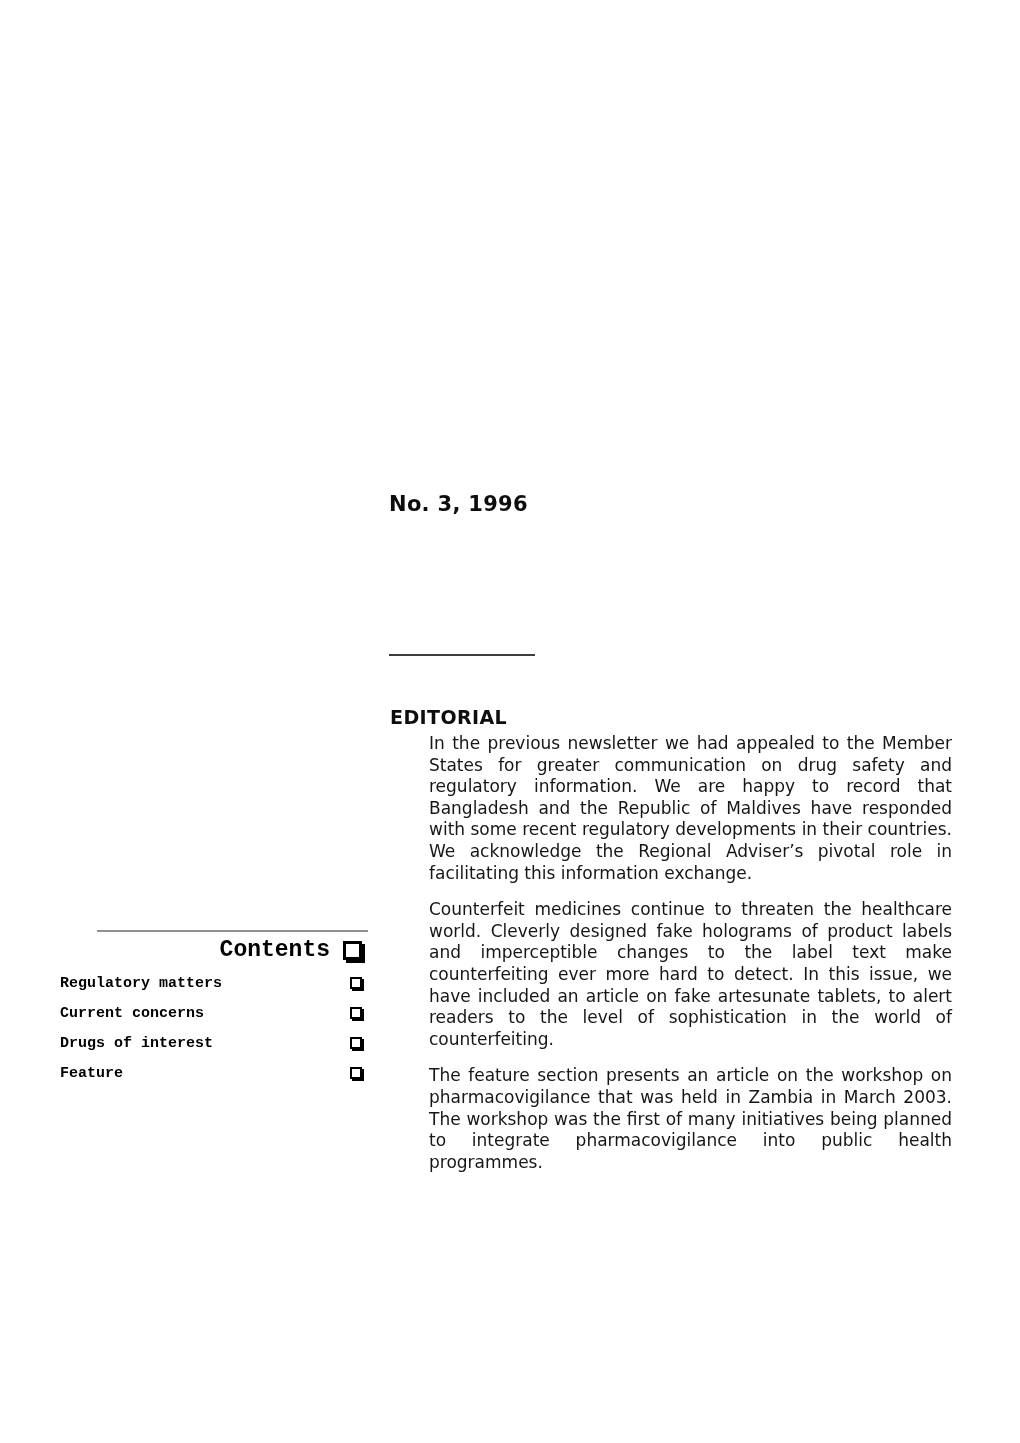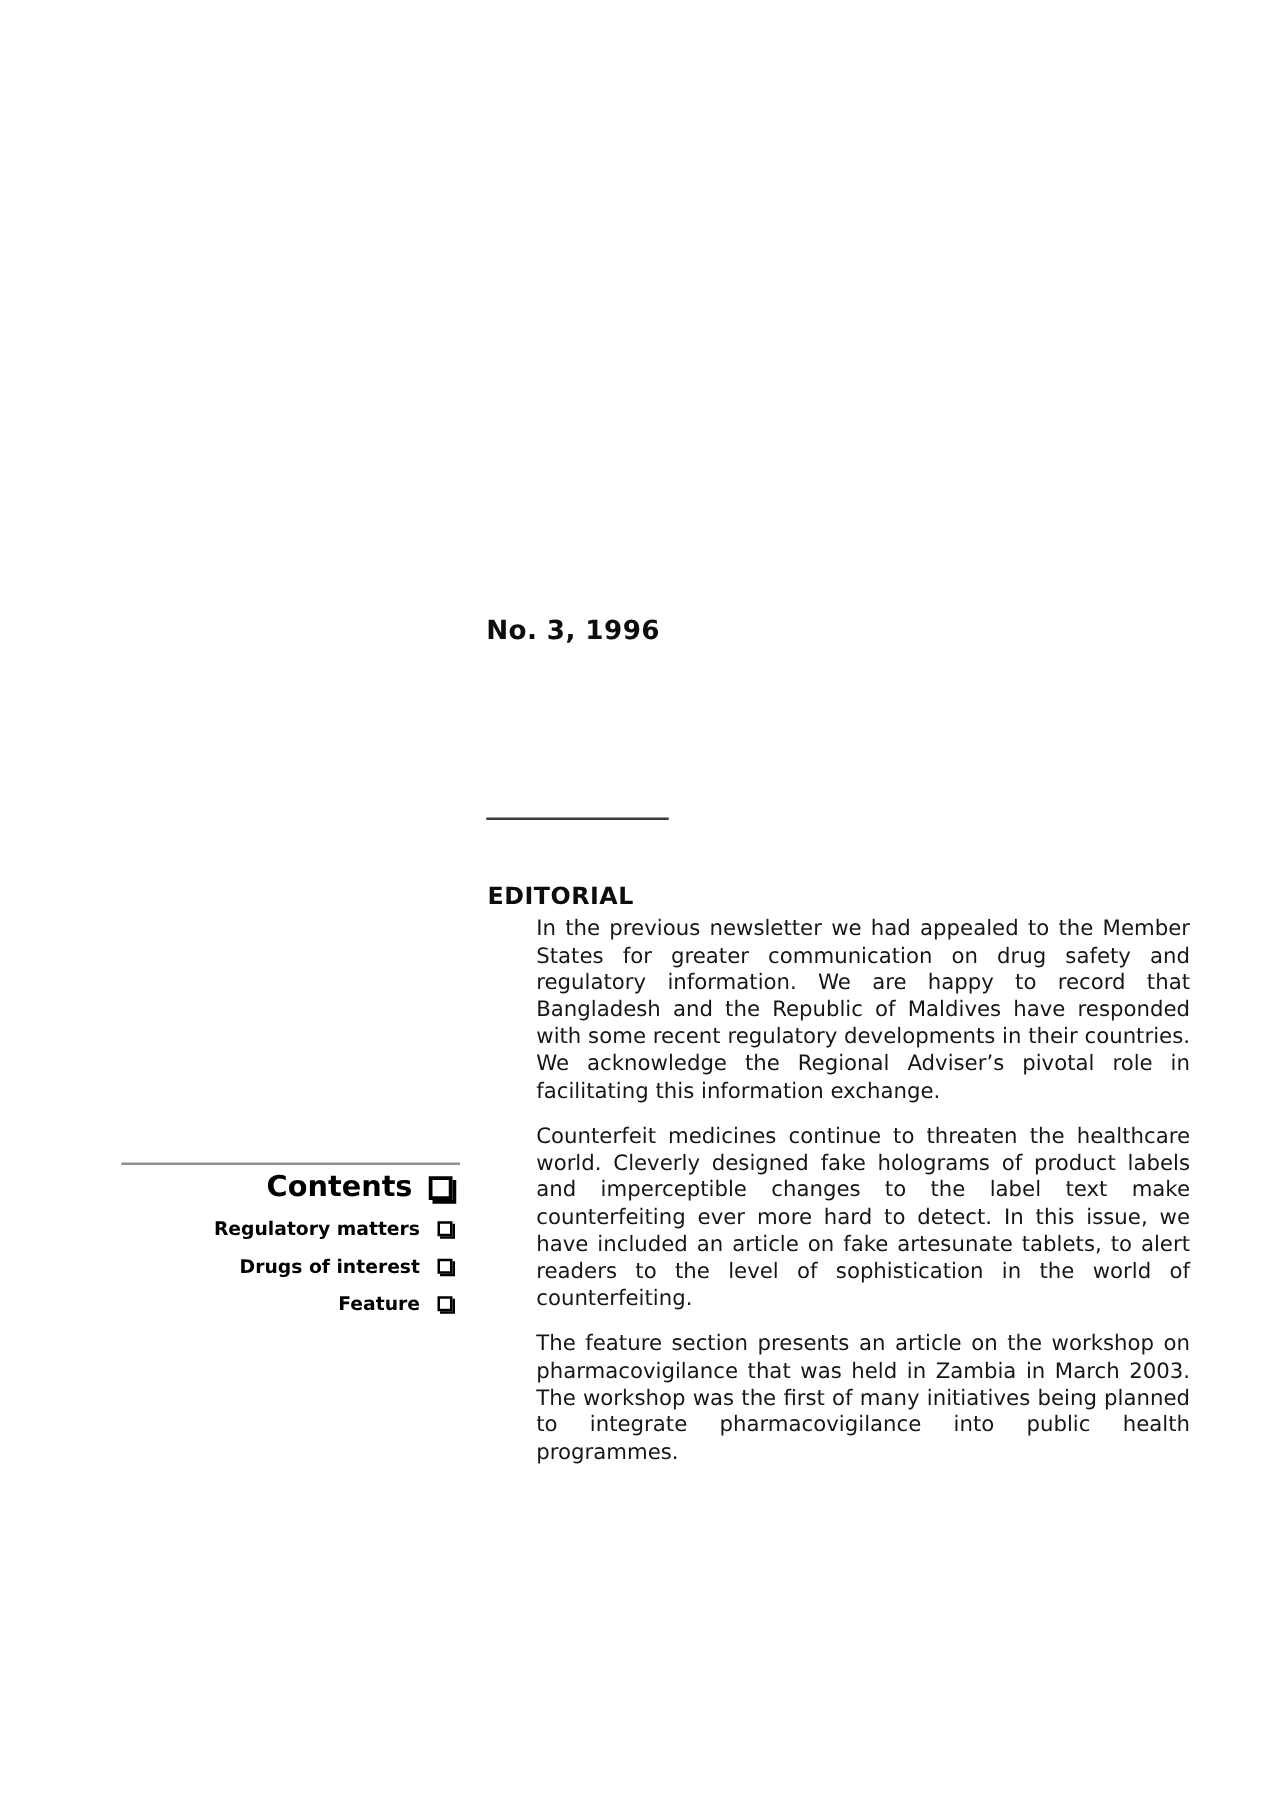--- a/index.html
+++ b/index.html
@@ -55,36 +55,37 @@
     top: 930px;
     width: 271px;
     height: 2px;
     background: #909090;
   }
   .toc {
     position: absolute;
     left: 60px;
     top: 932px;
     width: 305px;
+    font-family: Liberation Mono, monospace;
   }
   .toc-title-row {
     display: flex;
     justify-content: flex-end;
     align-items: center;
     gap: 13px;
     height: 36px;
   }
   .toc-title {
     font-size: 23px;
     font-weight: bold;
     color: #000000;
   }
   .toc-row {
     display: flex;
-    justify-content: flex-end;
+    justify-content: space-between;
     align-items: center;
     gap: 14px;
     height: 30px;
   }
   .toc-label {
     font-size: 15px;
     font-weight: bold;
     color: #000000;
     white-space: nowrap;
   }
@@ -126,20 +127,24 @@
 <div class="toc">
   <div class="toc-title-row">
     <span class="toc-title">Contents</span>
     <span class="box-glyph large"></span>
   </div>
   <div class="toc-row">
     <span class="toc-label">Regulatory matters</span>
     <span class="box-glyph"></span>
   </div>
   <div class="toc-row">
+    <span class="toc-label">Current concerns</span>
+    <span class="box-glyph"></span>
+  </div>
+  <div class="toc-row">
     <span class="toc-label">Drugs of interest</span>
     <span class="box-glyph"></span>
   </div>
   <div class="toc-row">
     <span class="toc-label">Feature</span>
     <span class="box-glyph"></span>
   </div>
 </div>
 
 </body></html>

